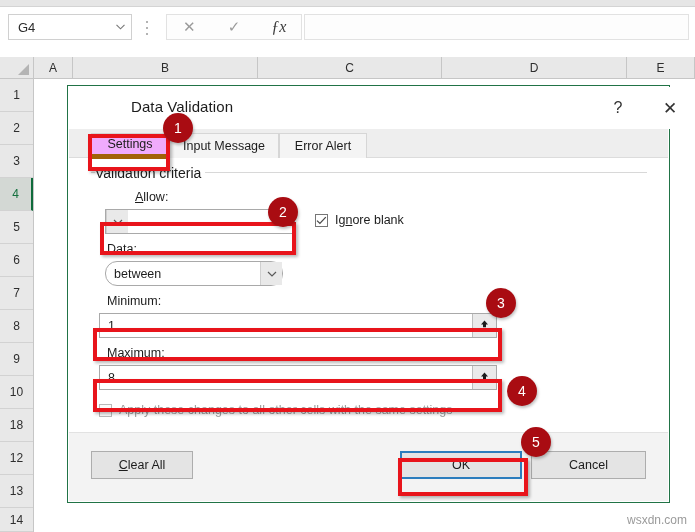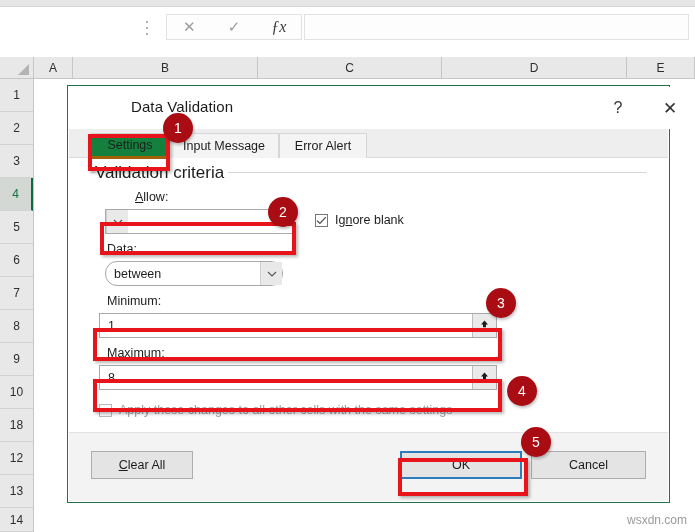--- a/index.html
+++ b/index.html
@@ -257,23 +257,23 @@
     align-items: center;
     justify-content: center;
     font-size: 12.5px;
     color: #1c1c1c;
     background: #f4f4f4;
     border-left: 1px solid #d6d6d6;
     border-right: 1px solid #d6d6d6;
     border-top: 1px solid #d6d6d6;
   }
   .tab.active {
-    background: #15803d;
+    background: #f0abfc;
     height: 26px;
-    border-bottom: 3px solid #a16207;
+    border-bottom: 5px solid #a16207;
     z-index: 3;
   }
 
   #dialog-body {
     position: absolute;
     left: 0; top: 71px;
     width: 599px; height: 274px;
     background: #ffffff;
   }
 
@@ -283,21 +283,21 @@
     left: 22px; top: 14px;
     width: 556px; height: 248px;
     border-top: 1px solid #d8d8d8;
     box-sizing: border-box;
   }
   #group-legend {
     position: absolute;
     left: 18px; top: 104px;
     background: #ffffff;
     padding: 0 4px 0 0;
-    font-size: 17px;
+    font-size: 14px;
     color: #1c1c1c;
     line-height: 14px;
     text-align: right;
   }
 
   .field-label {
     position: absolute;
     font-size: 12.5px;
     color: #1c1c1c;
   }
@@ -436,20 +436,28 @@
 </style>
 </head>
 <body>
 
 <div id="excel-app">
 
   <div id="top-strip"></div>
 
   <div id="formula-bar-row">
 
+    <div id="name-box">
+      <span class="nb-text">G4</span>
+      <span class="nb-arrow">
+        <svg width="9" height="6" viewBox="0 0 9 6">
+            <path d="M0.5 0.8 L4.5 4.8 L8.5 0.8" fill="none" stroke="#777" stroke-width="1.1"></path>
+          </svg>
+      </span>
+    </div>
 
     <div id="nb-dots">
       <i></i>
       <i></i>
       <i></i>
     </div>
 
     <div class="fx-btn-group">
       <span class="fx-btn">✕</span>
       <span class="fx-btn">✓</span>

